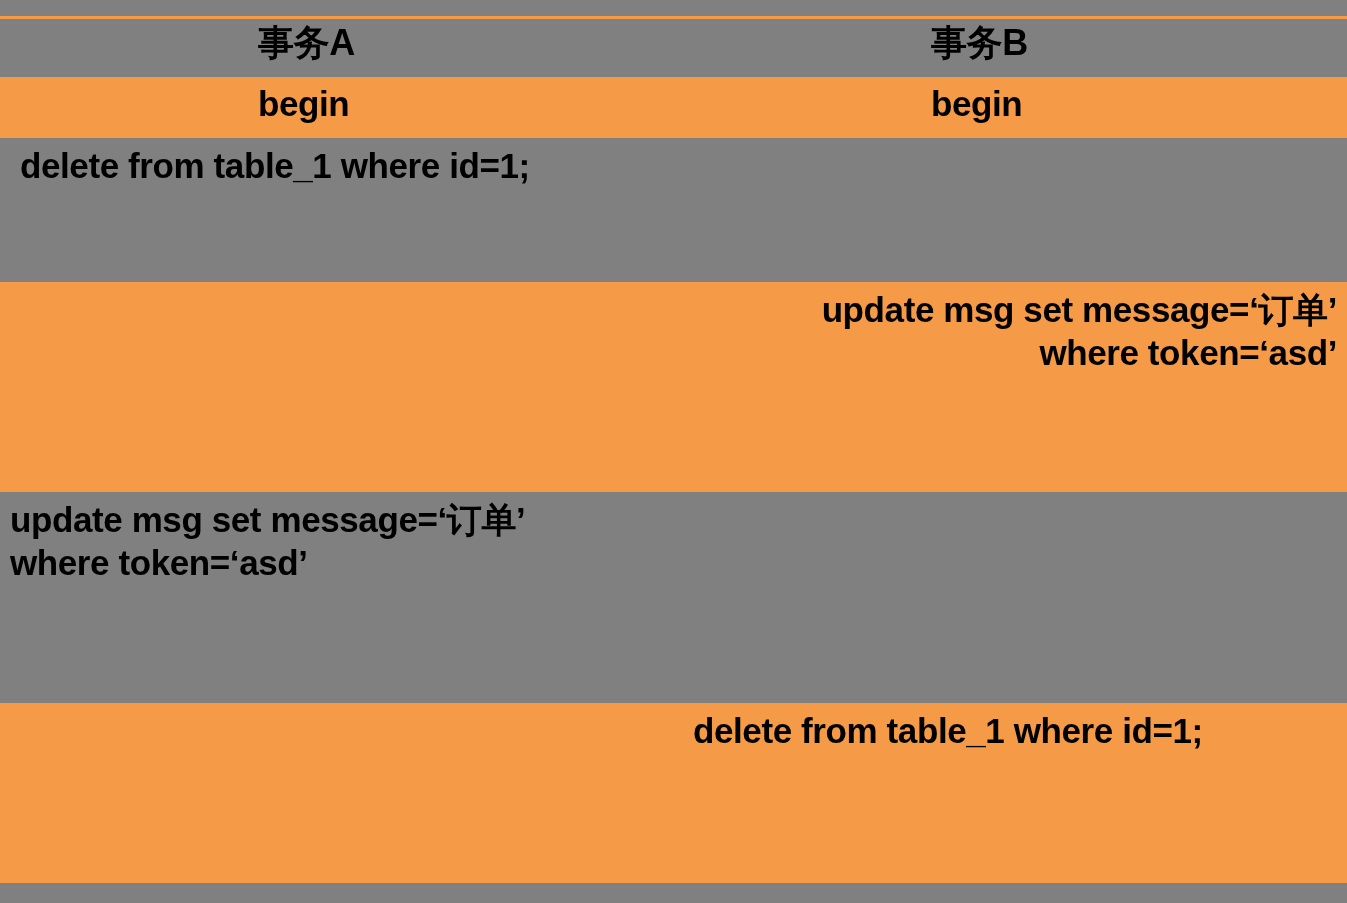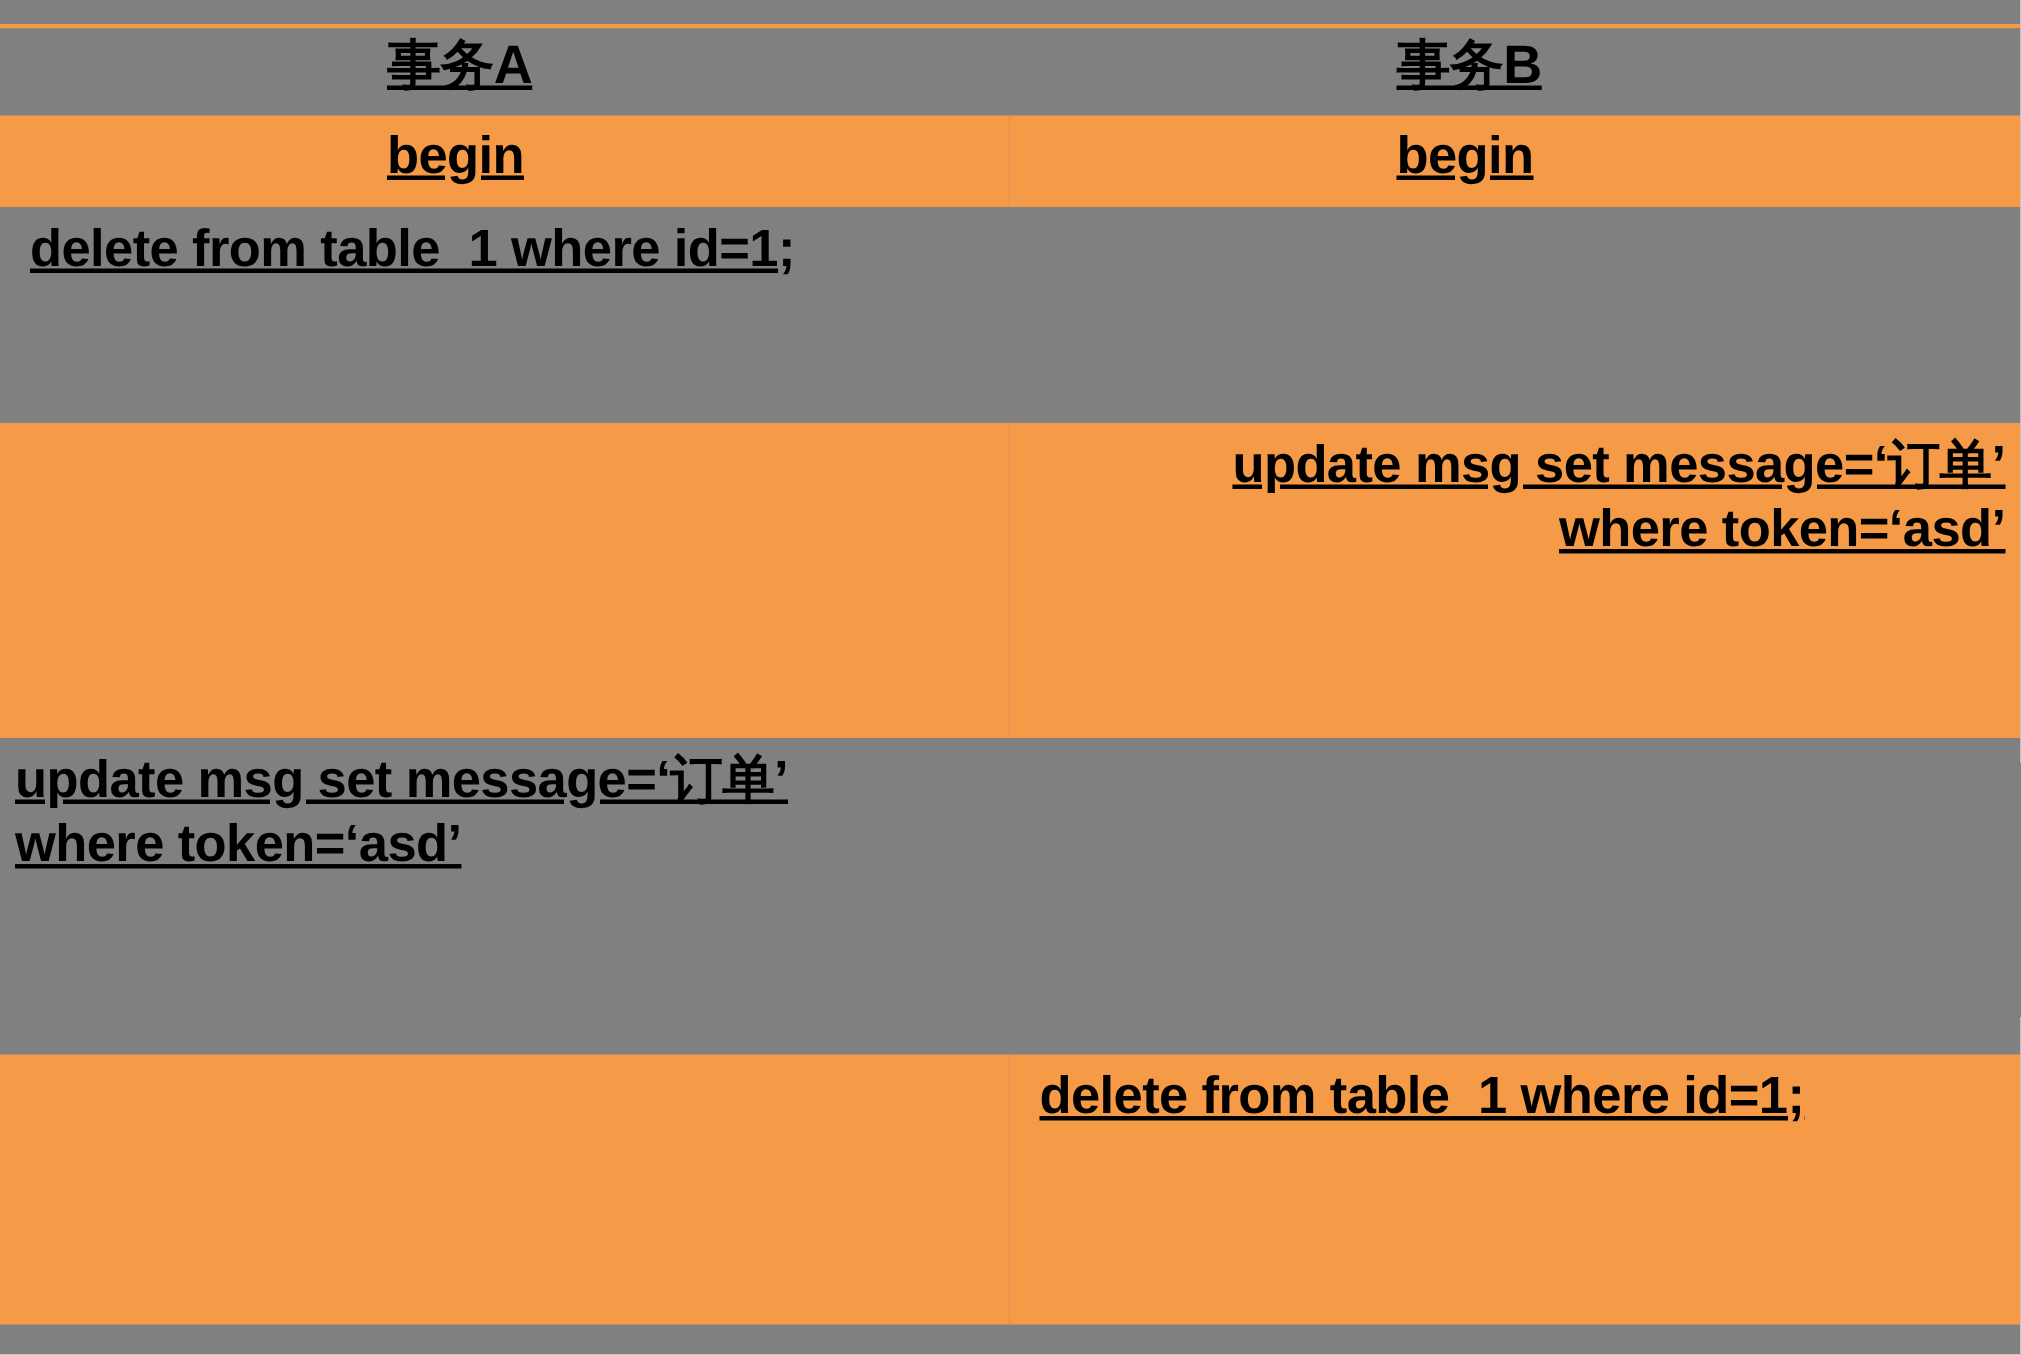--- a/index.html
+++ b/index.html
@@ -31,21 +31,20 @@
     top: 19px;
     width: 1347px;
     border-collapse: collapse;
     table-layout: fixed;
   }
   .tbl td {
     padding: 0;
     margin: 0;
     vertical-align: top;
     border: 0;
-    text-decoration: underline;
   }
   .col-a { width: 673px; }
   .col-b { width: 674px; }
 
   .row-gray td { background: #808080; }
   .row-orange td { background: #f59a46; }
 
   .cell-inner {
     font-weight: bold;
     color: #000000;

